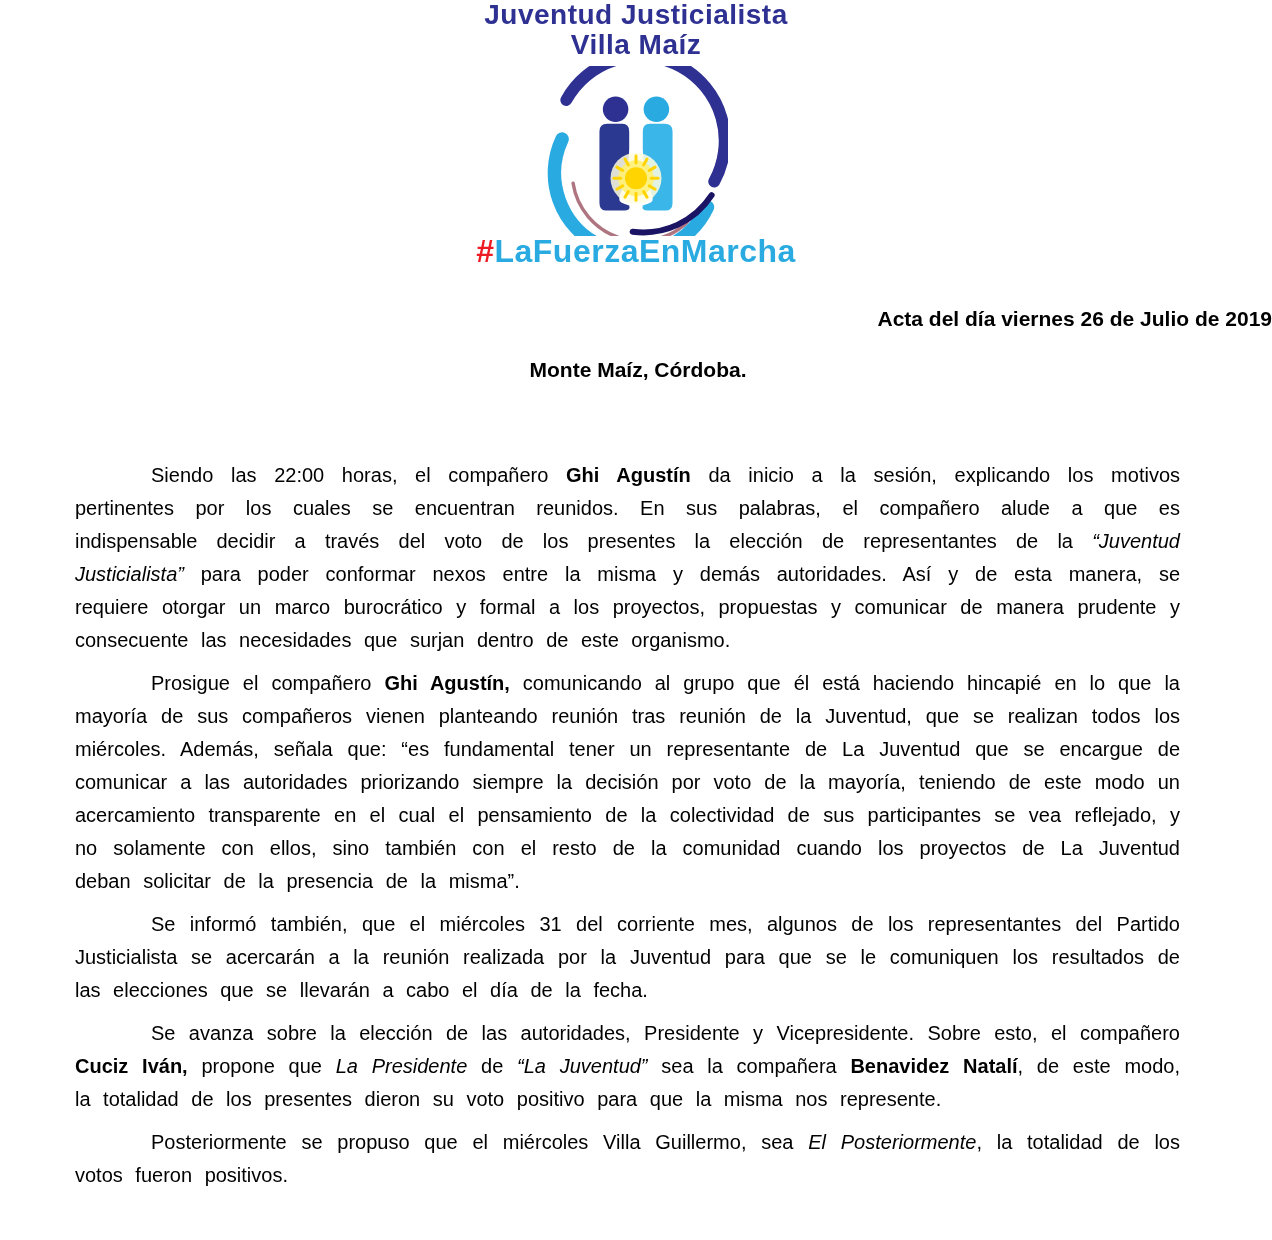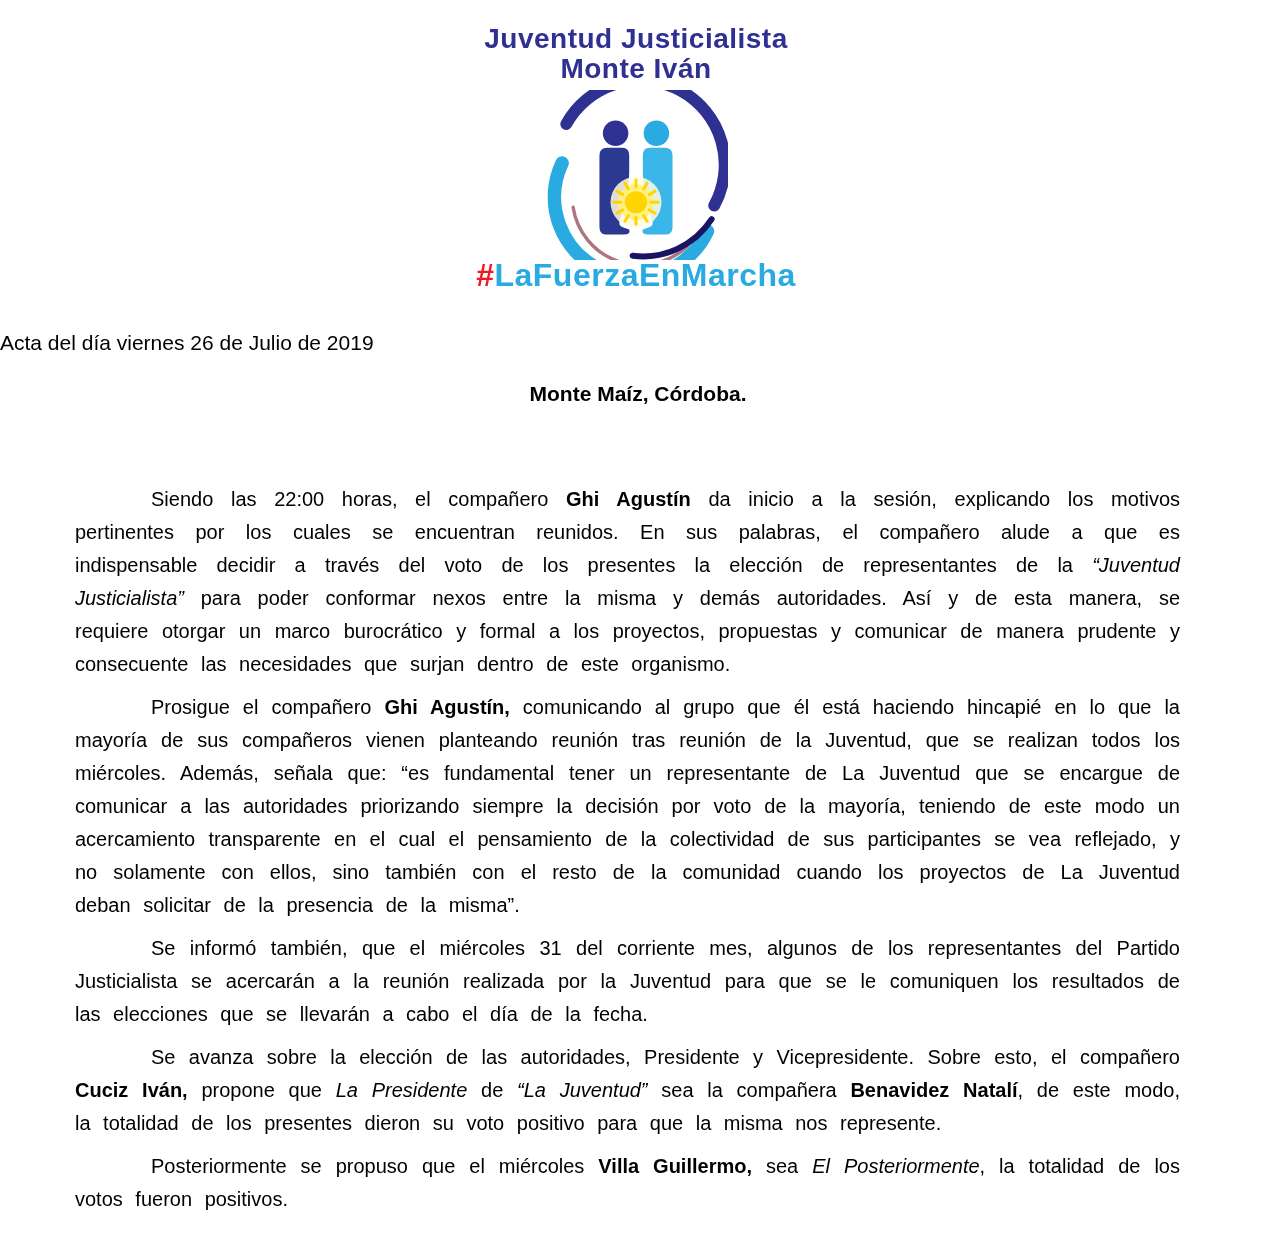--- a/index.html
+++ b/index.html
@@ -15,21 +15,20 @@
     overflow: hidden;
   }
   .page {
     position: relative;
     width: 1272px;
     height: 1240px;
     background: #ffffff;
   }
   .logo-block {
     text-align: center;
-    padding-top: 24px;
   }
   .wordmark {
     color: #2E3192;
     font-weight: bold;
     font-size: 28px;
     line-height: 30px;
     letter-spacing: 0.5px;
   }
   .logo-graphic {
     width: 184px;
@@ -39,23 +38,23 @@
   .logo-graphic svg { display: block; }
   .hashtag {
     font-size: 32px;
     font-weight: bold;
     letter-spacing: 0.5px;
     line-height: 26px;
   }
   .hashtag .hash { color: #ED1C24; }
   .hashtag .tag  { color: #29ABE2; }
   .doc-title {
-    text-align: left;
+    text-align: right;
     font-size: 21px;
-    font-weight: normal;
+    font-weight: bold;
     margin: 42px 0 0 0;
     line-height: 26px;
   }
   .doc-subtitle {
     text-align: center;
     font-size: 21px;
     font-weight: bold;
     margin: 25px 0 0 4px;
     line-height: 26px;
   }
@@ -72,21 +71,21 @@
   }
 </style>
 </head>
 <body>
 
 <div class="page">
 
   <header class="logo-block">
     <div class="wordmark">
       <div>Juventud Justicialista</div>
-      <div>Monte Iván</div>
+      <div>Villa Maíz</div>
     </div>
 
     <div class="logo-graphic">
       <svg width="184" height="170" viewBox="0 0 200 200" xmlns="http://www.w3.org/2000/svg">
 
         <path d="M 24 34 A 97 97 0 0 1 197 118" fill="none" stroke="#C1272D" stroke-width="8" stroke-linecap="round"></path>
 
         <path d="M 18 40 A 95 95 0 0 1 192 136" fill="none" stroke="#2E3192" stroke-width="14" stroke-linecap="round"></path>
 
         <path d="M 26 138 A 80 80 0 0 0 160 184" fill="none" stroke="#8B3A4A" stroke-width="4" stroke-linecap="round" opacity="0.7"></path>
@@ -128,16 +127,16 @@
   </header>
 
   <h1 class="doc-title">Acta del día viernes 26 de Julio de 2019</h1>
   <h2 class="doc-subtitle">Monte Maíz, Córdoba.</h2>
 
   <main class="doc-body">
       <p class="para"><span>Siendo las 22:00 horas, el compañero </span><span style="font-weight: bold;">Ghi Agustín</span><span> da inicio a la sesión, explicando los motivos pertinentes por los cuales se encuentran reunidos. En sus palabras, el compañero alude a que es indispensable decidir a través del voto de los presentes la elección de representantes de la </span><span style="font-style: italic;">“Juventud Justicialista”</span><span> para poder conformar nexos entre la misma y demás autoridades. Así y de esta manera, se requiere otorgar un marco burocrático y formal a los proyectos, propuestas y comunicar de manera prudente y consecuente las necesidades que surjan dentro de este organismo.</span></p>
       <p class="para"><span>Prosigue el compañero </span><span style="font-weight: bold;">Ghi Agustín,</span><span> comunicando al grupo que él está haciendo hincapié en lo que la mayoría de sus compañeros vienen planteando reunión tras reunión de la Juventud, que se realizan todos los miércoles. Además, señala que: “es fundamental tener un representante de La Juventud que se encargue de comunicar a las autoridades priorizando siempre la decisión por voto de la mayoría, teniendo de este modo un acercamiento transparente en el cual el pensamiento de la colectividad de sus participantes se vea reflejado, y no solamente con ellos, sino también con el resto de la comunidad cuando los proyectos de La Juventud deban solicitar de la presencia de la misma”.</span></p>
       <p class="para"><span>Se informó también, que el miércoles 31 del corriente mes, algunos de los representantes del Partido Justicialista se acercarán a la reunión realizada por la Juventud para que se le comuniquen los resultados de las elecciones que se llevarán a cabo el día de la fecha.</span></p>
       <p class="para"><span>Se avanza sobre la elección de las autoridades, Presidente y Vicepresidente. Sobre esto, el compañero </span><span style="font-weight: bold;">Cuciz Iván,</span><span> propone que </span><span style="font-style: italic;">La Presidente</span><span> de </span><span style="font-style: italic;">“La Juventud”</span><span> sea la compañera </span><span style="font-weight: bold;">Benavidez Natalí</span><span>, de este modo, la totalidad de los presentes dieron su voto positivo para que la misma nos represente.</span></p>
-      <p class="para"><span>Posteriormente se propuso que el miércoles </span><span style="font-weight: bold;">Villa Guillermo,</span><span> sea </span><span style="font-style: italic;">El Posteriormente</span><span>, la totalidad de los votos fueron positivos.</span></p>
+      <p class="para"><span>Posteriormente se propuso que el miércoles </span><span style="font-weight: normal;">Villa Guillermo,</span><span> sea </span><span style="font-style: italic;">El Posteriormente</span><span>, la totalidad de los votos fueron positivos.</span></p>
     </main>
 
 </div>
 
 </body></html>

